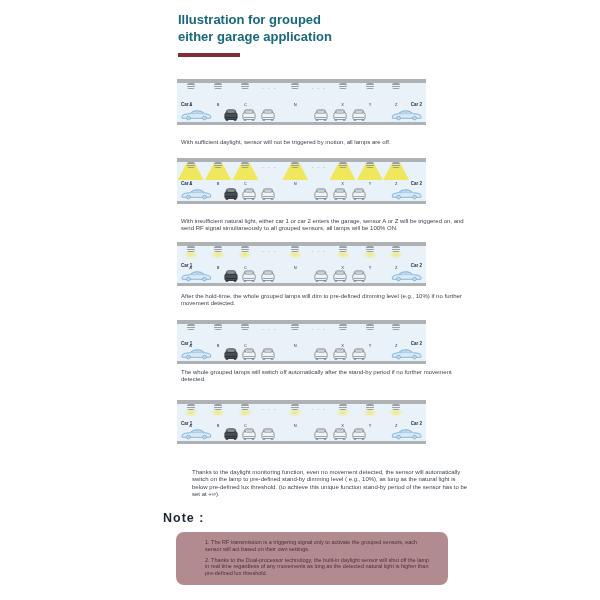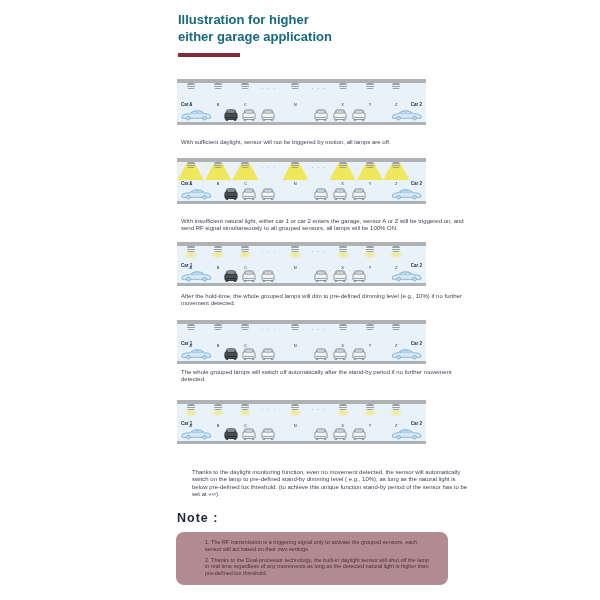--- a/index.html
+++ b/index.html
@@ -53,38 +53,38 @@
     position:absolute; font-size:4.5px; font-weight:bold; color:#1d2b3a;
   }
   .car-side { position:absolute; bottom:4px; }
   .car-rear { position:absolute; bottom:4px; margin-left:-7px; }
   
   .caption {
     position:absolute; font-size:6px; line-height:7.4px; color:#3e4550;
   }
   
   .note-heading {
-    position:absolute; left:177px; top:511px;
+    position:absolute; left:163px; top:511px;
     font-size:12.5px; font-weight:bold; color:#1d2733; letter-spacing:1px;
   }
   .note-box {
     position:absolute; left:176px; top:532px; width:272px; height:53px;
     background:#b28b91; border-radius:8px; padding:7px 14px 0 29px;
   }
   .note-item {
     font-size:5.5px; line-height:6.8px; color:#4e2e35; margin-bottom:4px;
   }
 </style>
 </head>
 <body>
 
 <div id="page">
 
   <div class="title">
-    <div>Illustration for higher</div>
+    <div>Illustration for grouped</div>
     <div>either garage application</div>
   </div>
   <div class="accent-bar"></div>
 
   <section class="panel" style="top:79px;height:46px;">
       <div class="ceiling"></div>
       <div class="floor"></div>
       <div class="dash" style="left: 34%;">- - -</div>
       <div class="dash" style="left: 54%;">- - -</div>
       <div class="lamp" style="left: 5.5%;">

